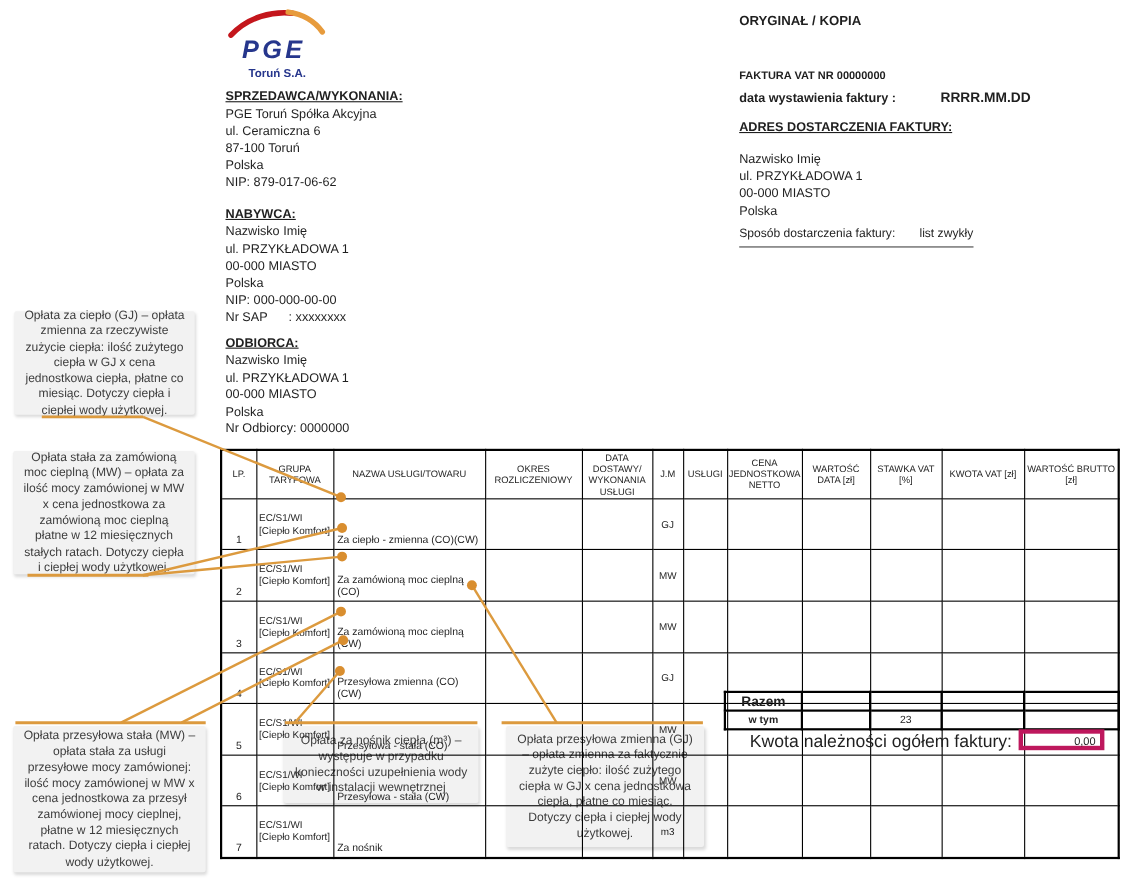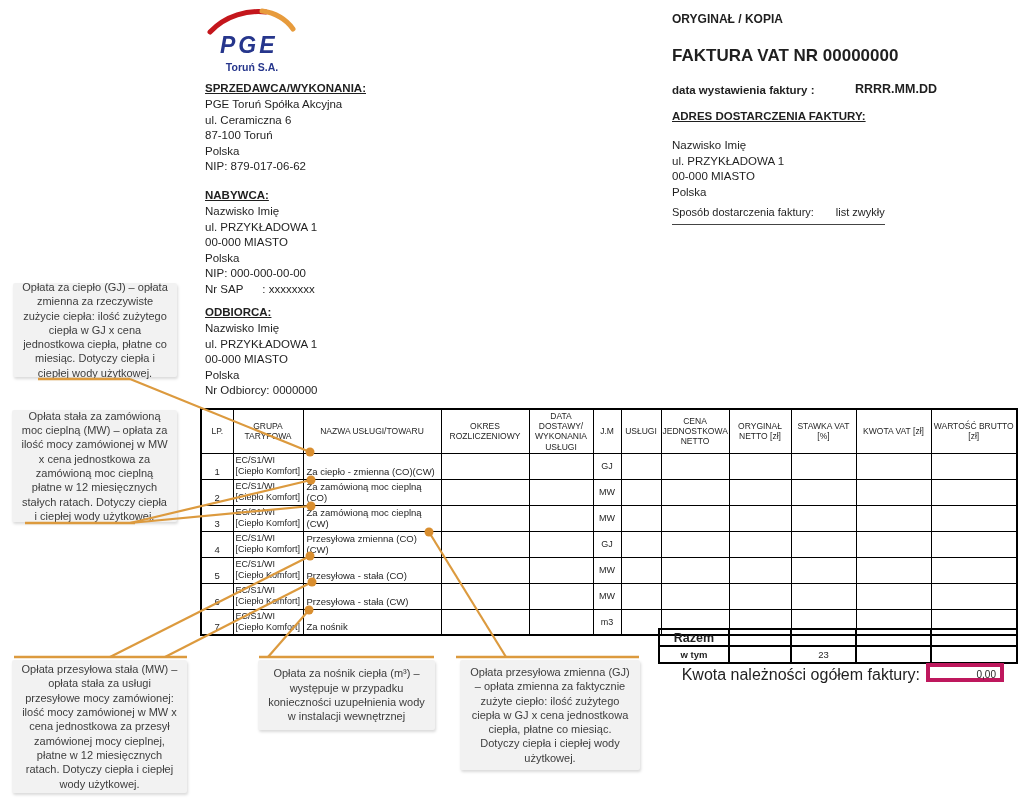--- a/index.html
+++ b/index.html
@@ -11,40 +11,40 @@
   
   .logo-brand { font-size:23px; font-weight:bold; font-style:italic;
                 color:var(--brand-navy,#26368C); letter-spacing:3px; }
   .logo-sub { font-size:10.5px; font-weight:bold; color:var(--brand-navy,#26368C);
               text-align:center; width:92px; }
 
   
   .doc-heading { font-size:11.5px; font-weight:bold; text-decoration:underline; margin-bottom:3px; }
   .doc-line { font-size:11.5px; line-height:15.5px; white-space:pre; }
   .b12 { font-size:12px; font-weight:bold; }
-  .b13 { font-size:17px; font-weight:bold; }
+  .b13 { font-size:10px; font-weight:bold;margin-top:18px; }
   .b11 { font-size:11.5px; font-weight:bold; }
   .underline-row { display:inline-block; border-bottom:1px solid #444; font-size:11px; padding-bottom:6px; }
   .underline-row .val { padding-left:22px; }
 
   
   .note { position:absolute; background:var(--note-bg,#F2F2F2); color:#3d3d3d;
           font-size:11px; line-height:1.3; text-align:center;
           display:flex; align-items:center; justify-content:center;
           padding:6px 8px; border-radius:2px; box-shadow:1px 2px 3px rgba(0,0,0,.15); }
 
   
   table.main { position:absolute; left:200px; top:408px; border-collapse:collapse;
                table-layout:fixed; width:816px; border:2px solid #000; }
   table.main td { border:1px solid #000; overflow:hidden; }
   table.main thead td { height:38px; font-size:8.5px; text-align:center; vertical-align:middle;
                         padding:1px; line-height:1.2; }
   table.main tbody td { height:26px; }
   td.lp   { font-size:9.5px; text-align:center; vertical-align:bottom; padding-bottom:2px; }
-  td.grp  { font-size:9px; vertical-align:top; padding:1px 2px; line-height:1.2; }
+  td.grp  { font-size:9px; vertical-align:top; padding:12px 2px; line-height:1.2; }
   td.name { font-size:9.5px; vertical-align:bottom; padding:0 2px 2px 3px; }
   td.jm   { font-size:9px; text-align:center; vertical-align:middle; }
 
   
   table.summary { position:absolute; left:658px; top:628px; border-collapse:collapse;
                   table-layout:fixed; }
   table.summary td { border:2px solid #000; height:17px; text-align:center; vertical-align:middle; }
   .razem-cell { font-size:12.5px; font-weight:bold; }
   .wtym-cell  { font-size:9.5px; font-weight:bold; }
   .vat-cell   { font-size:9.5px; }
@@ -141,21 +141,21 @@
     <thead>
       <tr>
         <td>LP.</td>
         <td>GRUPA TARYFOWA</td>
         <td>NAZWA USŁUGI/TOWARU</td>
         <td>OKRES ROZLICZENIOWY</td>
         <td>DATA DOSTAWY/ WYKONANIA USŁUGI</td>
         <td>J.M</td>
         <td>USŁUGI</td>
         <td>CENA JEDNOSTKOWA NETTO</td>
-        <td>ORYGINAŁ NETTO [zł]</td>
+        <td>WARTOŚĆ DATA [zł]</td>
         <td>STAWKA VAT [%]</td>
         <td>KWOTA VAT [zł]</td>
         <td>WARTOŚĆ BRUTTO [zł]</td>
       </tr>
     </thead>
     <tbody>
       <tr>
         <td class="lp">1</td>
         <td class="grp">
           <div>EC/S1/WI</div>

